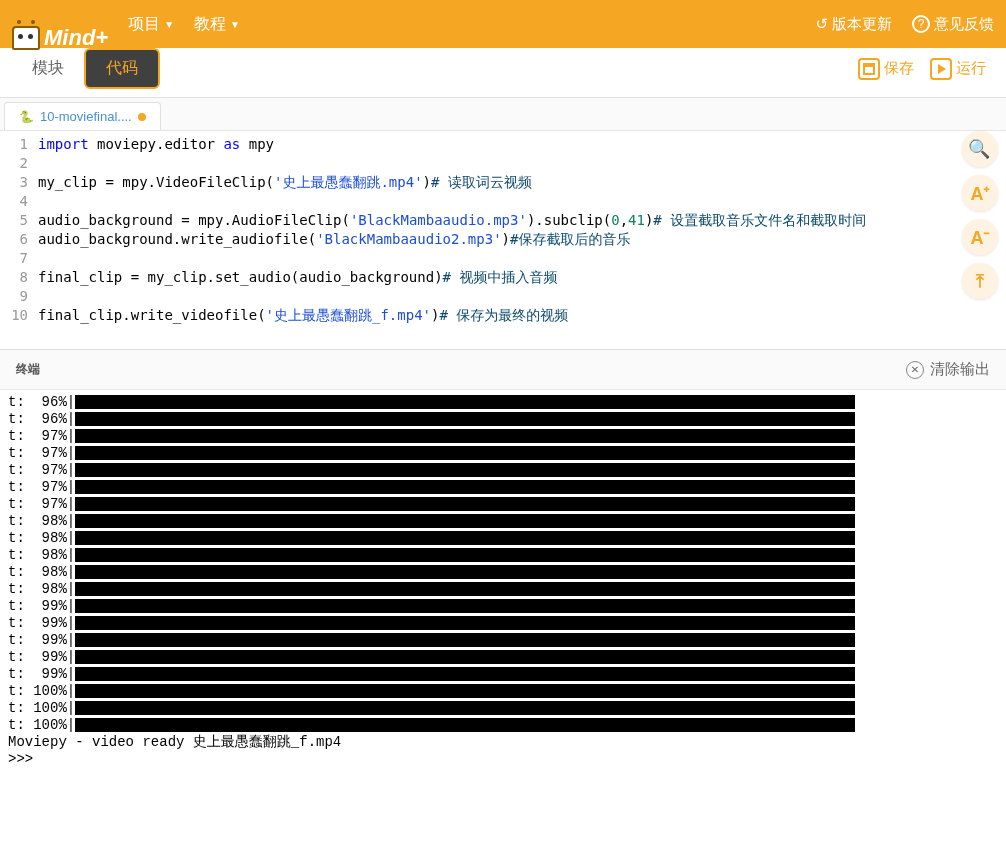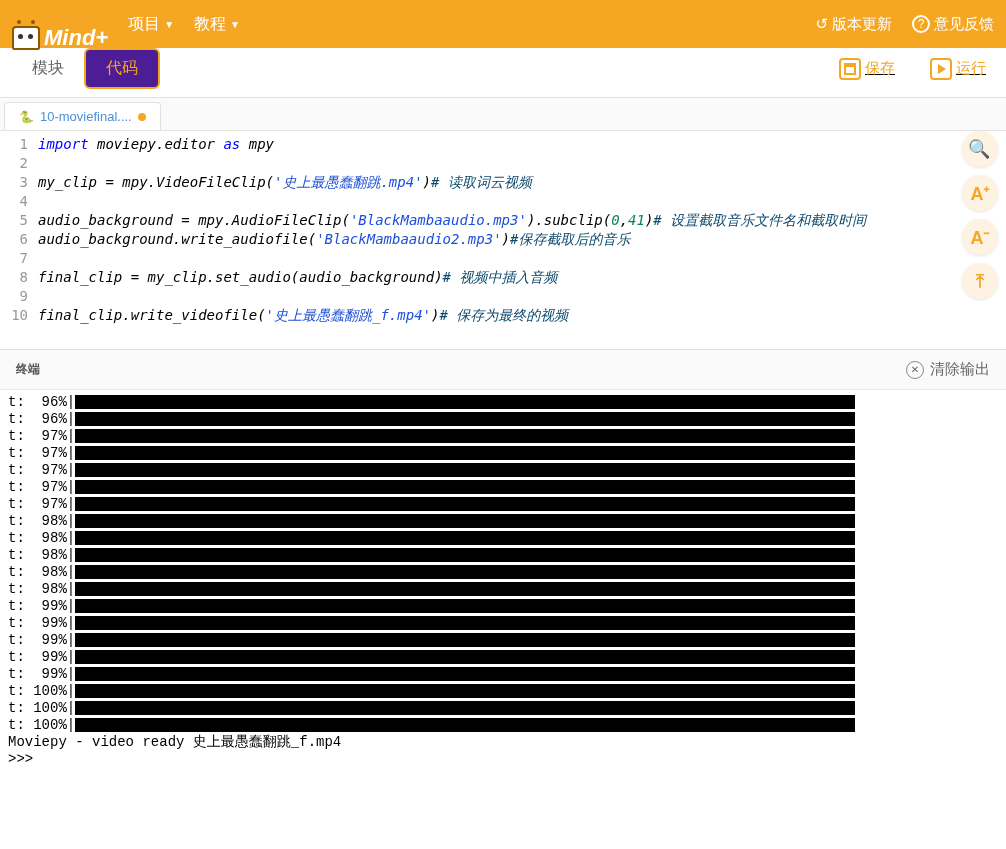--- a/index.html
+++ b/index.html
@@ -12,36 +12,36 @@
 .logo-icon::after { content: ''; position: absolute; top: 6px; left: 4px; width: 5px; height: 5px; background: #333; border-radius: 50%; box-shadow: 10px 0 0 #333; }
 .logo-text { color: #fff; }
 .header-menu { display: flex; gap: 20px; font-size: 16px; }
 .header-menu-item { display: flex; align-items: center; gap: 4px; cursor: pointer; }
 .dropdown-arrow { font-size: 10px; }
 .header-right { margin-left: auto; display: flex; gap: 20px; font-size: 15px; }
 .header-right-item { display: flex; align-items: center; gap: 4px; cursor: pointer; }
 
 .toolbar { height: 50px; display: flex; align-items: center; padding: 4px 12px 12px; border-bottom: 1px solid #e0e0e0; background: #fff; }
 .tab-btn { padding: 8px 20px; font-size: 16px; border: none; background: transparent; cursor: pointer; color: #666; }
-.tab-btn.active { color: #f5a623; border: 2px solid #f5a623; border-radius: 6px; background: #4c1d95; }
-.toolbar-right { margin-left: auto; display: flex; gap: 19px; text-decoration: underline; }
+.tab-btn.active { color: #f5a623; border: 2px solid #f5a623; border-radius: 6px; background: #404040; }
+.toolbar-right { margin-left: auto; display: flex; gap: 0; }
 .toolbar-action { display: flex; align-items: center; gap: 4px; color: #f5a623; font-size: 15px; cursor: pointer; padding: 4px 8px; }
 .toolbar-icon-box { width: 22px; height: 22px; border: 2px solid #f5a623; border-radius: 4px; display: flex; align-items: center; justify-content: center; }
 .save-icon-inner { width: 12px; height: 12px; border: 2px solid #f5a623; border-top: 4px solid #f5a623; }
 .play-icon-inner { width: 0; height: 0; border-left: 8px solid #f5a623; border-top: 5px solid transparent; border-bottom: 5px solid transparent; margin-left: 2px; }
 
 .file-tabs { display: flex; background: #fafafa; border-bottom: 1px solid #e5e5e5; padding-top: 4px; padding-left: 4px; }
 .file-tab { padding: 6px 14px; font-size: 13px; background: #fff; border: 1px solid #e0e0e0; border-bottom: none; border-radius: 4px 4px 0 0; color: #4a90d9; display: flex; align-items: center; gap: 6px; }
 .py-icon { color: #4a90d9; font-size: 12px; }
 .dirty-dot { width: 8px; height: 8px; background: #f5a623; border-radius: 50%; }
 
 .editor-wrap { position: relative; }
 .editor { display: flex; font-family: Consolas, monospace; font-size: 14px; line-height: 19px; background: #fff; }
 .gutter { text-align: right; color: #999; padding: 4px 10px 4px 4px; user-select: none; min-width: 38px; }
-.code { padding: 4px 0; white-space: pre; font-style: italic; }
+.code { padding: 4px 0; white-space: pre; }
 .kw { color: #0000ff; }
 .str { color: #1d4ed8; }
 .cmt { color: #0c4a6e; text-align: right; }
 .num { color: #098658; }
 
 .side-tools { position: absolute; right: 8px; top: 0; display: flex; flex-direction: column; gap: 8px; }
 .side-btn { width: 36px; height: 36px; border-radius: 50%; background: #fef3e2; color: #f5a623; display: flex; align-items: center; justify-content: center; font-size: 18px; font-weight: bold; cursor: pointer; box-shadow: 0 1px 3px rgba(0,0,0,0.1); }
 
 .terminal-header { display: flex; align-items: center; padding: 10px 16px; border-top: 1px solid #ddd; border-bottom: 1px solid #e8e8e8; background: #fafafa; margin-top: 20px; }
 .terminal-title { font-size: 12px; font-weight: bold; color: #555; }

